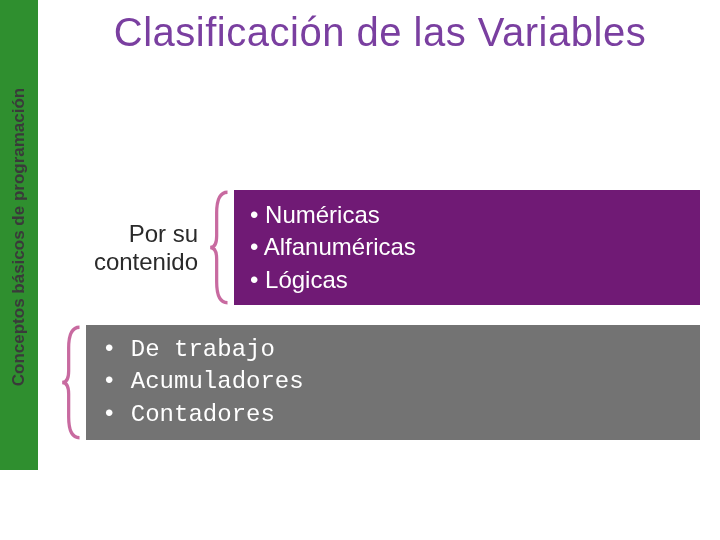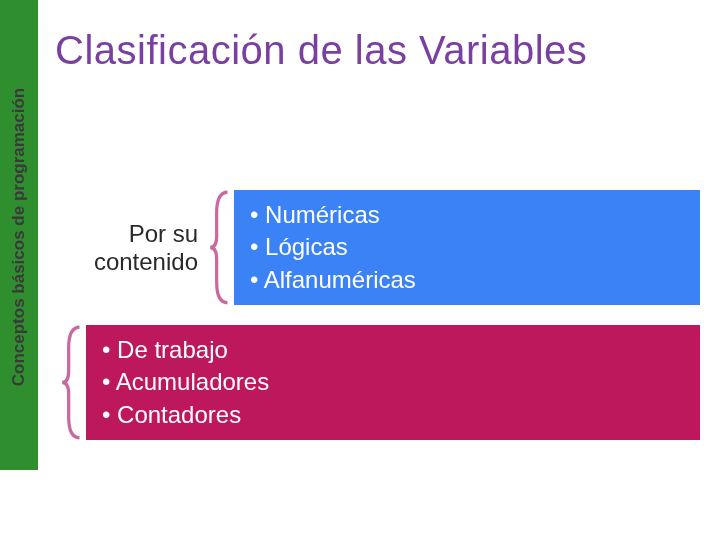--- a/index.html
+++ b/index.html
@@ -29,22 +29,23 @@
     transform-origin: center;
     white-space: nowrap;
     font-size: 17px;
     font-weight: 700;
     color: #3a3a3a;
   }
 
   .title {
     position: absolute;
     left: 55px;
-    top: 28px;
+    top: 10px;
     width: 650px;
+    text-align: center;
     font-size: 40px;
     font-weight: 400;
     color: #7a3fa0;
     letter-spacing: 0.5px;
   }
 
   .rows {
     position: absolute;
     left: 60px;
     top: 190px;
@@ -85,22 +86,22 @@
     justify-content: center;
     padding: 8px 16px 8px 16px;
     color: #ffffff;
     font-size: 24px;
     line-height: 1.35;
   }
   .row-box .item::before {
     content: "• ";
   }
 
-  .box-green  { background: #3b82f6; }
-  .box-purple { background: #be185d; }
+  .box-green  { background: #701a75; }
+  .box-purple { background: #737373; font-family: Liberation Mono, monospace; }
 </style>
 </head>
 <body>
 
 <div class="slide">
 
   <div class="sidebar">
     <div class="sidebar-label">Conceptos básicos de programación</div>
   </div>
 
@@ -110,22 +111,22 @@
 
     <div class="row">
       <div class="row-label">Por su contenido</div>
       <div class="brace">
         <svg viewBox="0 0 24 100" preserveAspectRatio="none">
           <path d="M18 2 Q8 2 8 20 L8 40 Q8 50 2 50 Q8 50 8 60 L8 80 Q8 98 18 98" fill="none" stroke="#c86aa0" stroke-width="3"></path>
         </svg>
       </div>
       <div class="row-box box-green">
         <div class="item">Numéricas</div>
+        <div class="item">Alfanuméricas</div>
         <div class="item">Lógicas</div>
-        <div class="item">Alfanuméricas</div>
       </div>
     </div>
 
     <div class="row">
       <div class="brace">
         <svg viewBox="0 0 24 100" preserveAspectRatio="none">
           <path d="M18 2 Q8 2 8 20 L8 40 Q8 50 2 50 Q8 50 8 60 L8 80 Q8 98 18 98" fill="none" stroke="#c86aa0" stroke-width="3"></path>
         </svg>
       </div>
       <div class="row-box box-purple">

